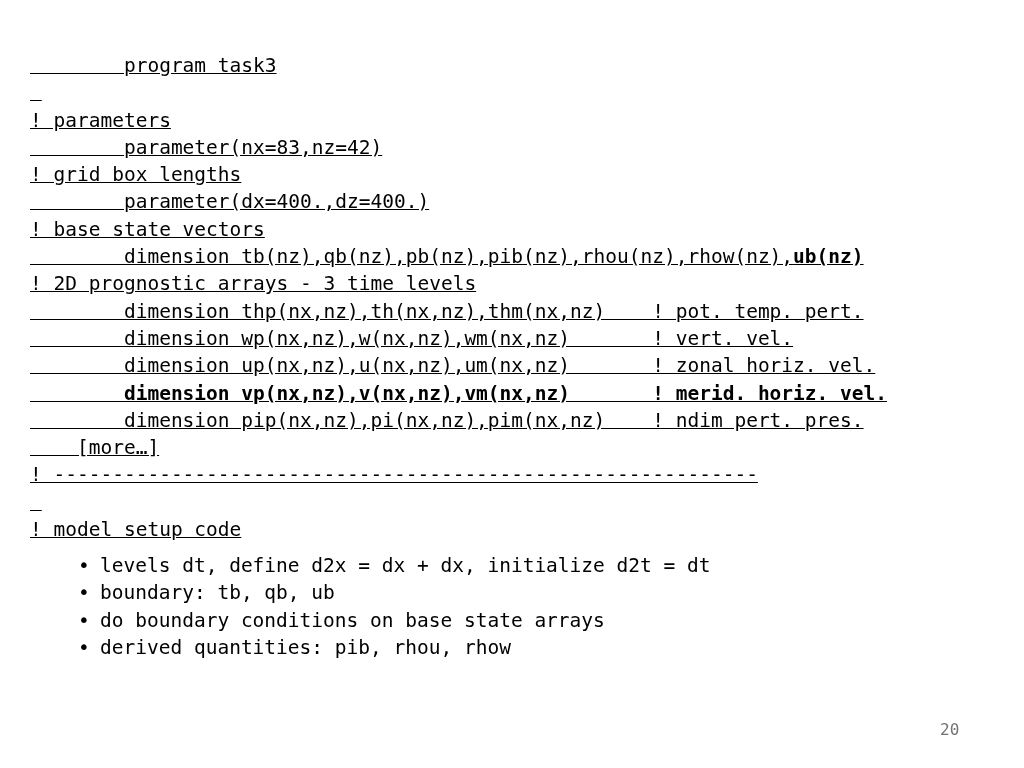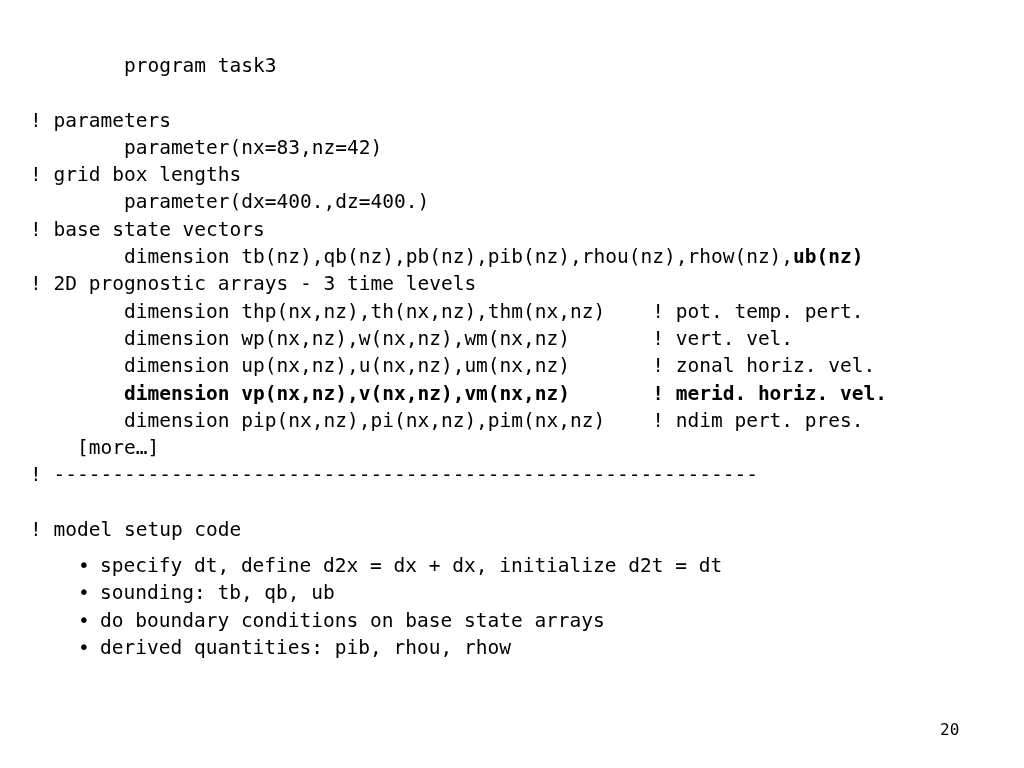--- a/index.html
+++ b/index.html
@@ -29,20 +29,21 @@
     width: 980px;
     font-size: 19.5px;
     line-height: 27.3px;
     white-space: pre;
     letter-spacing: 0px;
   }
   .line {
     white-space: pre;
     display: block;
     height: 27.3px;
+    text-decoration: underline;
   }
   .line.bold-seg b {
     font-weight: bold;
   }
   .bullets {
     position: absolute;
     left: 78px;
     top: 552px;
     font-size: 19.5px;
     line-height: 27.3px;
@@ -54,34 +55,34 @@
   }
   .bullet-dot {
     display: inline-block;
     width: 22px;
   }
   .page-num {
     position: absolute;
     left: 940px;
     top: 720px;
     font-size: 16px;
-    color: #000000;
+    color: #737373;
     font-family: "DejaVu Sans Mono", monospace;
   }
 </style>
 </head>
 <body>
 
 <div class="slide">
 
   <div class="code-block" id="code-top"><span class="line">        program task3</span><span class="line">&nbsp;</span><span class="line">! parameters</span><span class="line">        parameter(nx=83,nz=42)</span><span class="line">! grid box lengths</span><span class="line">        parameter(dx=400.,dz=400.)</span><span class="line">! base state vectors</span><span class="line bold-seg">        dimension tb(nz),qb(nz),pb(nz),pib(nz),rhou(nz),rhow(nz),<b>ub(nz)</b></span><span class="line">! 2D prognostic arrays - 3 time levels</span><span class="line">        dimension thp(nx,nz),th(nx,nz),thm(nx,nz)    ! pot. temp. pert.</span><span class="line">        dimension wp(nx,nz),w(nx,nz),wm(nx,nz)       ! vert. vel.</span><span class="line">        dimension up(nx,nz),u(nx,nz),um(nx,nz)       ! zonal horiz. vel.</span><span class="line" style="font-weight: bold;">        dimension vp(nx,nz),v(nx,nz),vm(nx,nz)       ! merid. horiz. vel.</span><span class="line">        dimension pip(nx,nz),pi(nx,nz),pim(nx,nz)    ! ndim pert. pres.</span><span class="line">    [more…]</span><span class="line">! ------------------------------------------------------------</span><span class="line">&nbsp;</span><span class="line">! model setup code</span></div>
 
   <div class="bullets" id="bullets">
-      <span class="bullet-row"><span class="bullet-dot">•</span><span>specify dt, define d2x = dx + dx, initialize d2t = dt</span></span>
-      <span class="bullet-row"><span class="bullet-dot">•</span><span>sounding: tb, qb, ub</span></span>
+      <span class="bullet-row"><span class="bullet-dot">•</span><span>levels dt, define d2x = dx + dx, initialize d2t = dt</span></span>
+      <span class="bullet-row"><span class="bullet-dot">•</span><span>boundary: tb, qb, ub</span></span>
       <span class="bullet-row"><span class="bullet-dot">•</span><span>do boundary conditions on base state arrays</span></span>
       <span class="bullet-row"><span class="bullet-dot">•</span><span>derived quantities: pib, rhou, rhow</span></span>
     </div>
 
 
   <div class="page-num">20</div>
 
 </div>
 
 </body></html>

